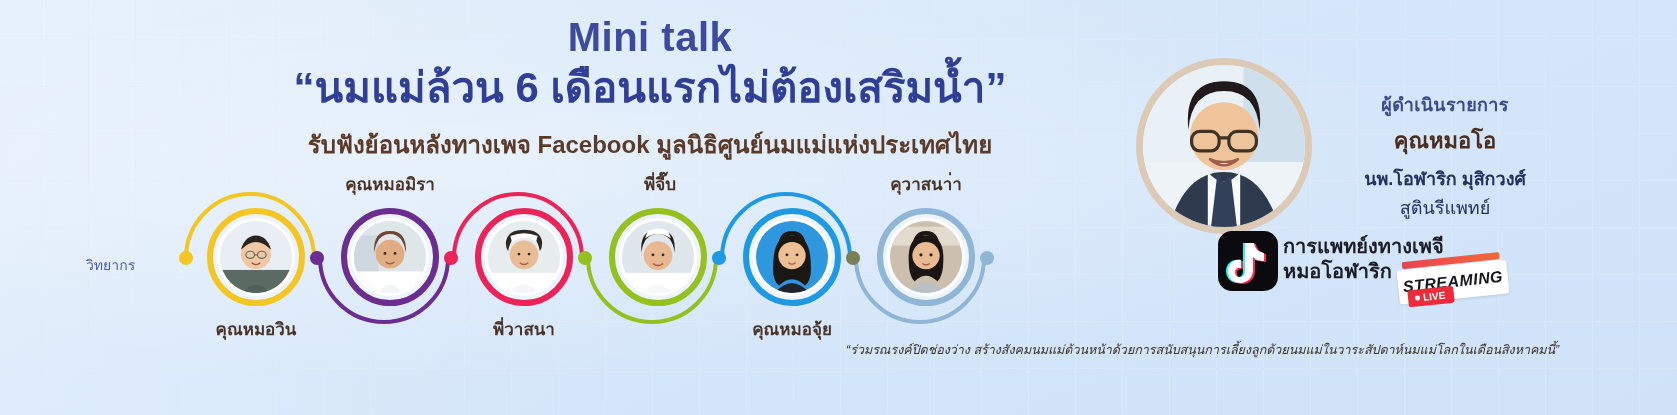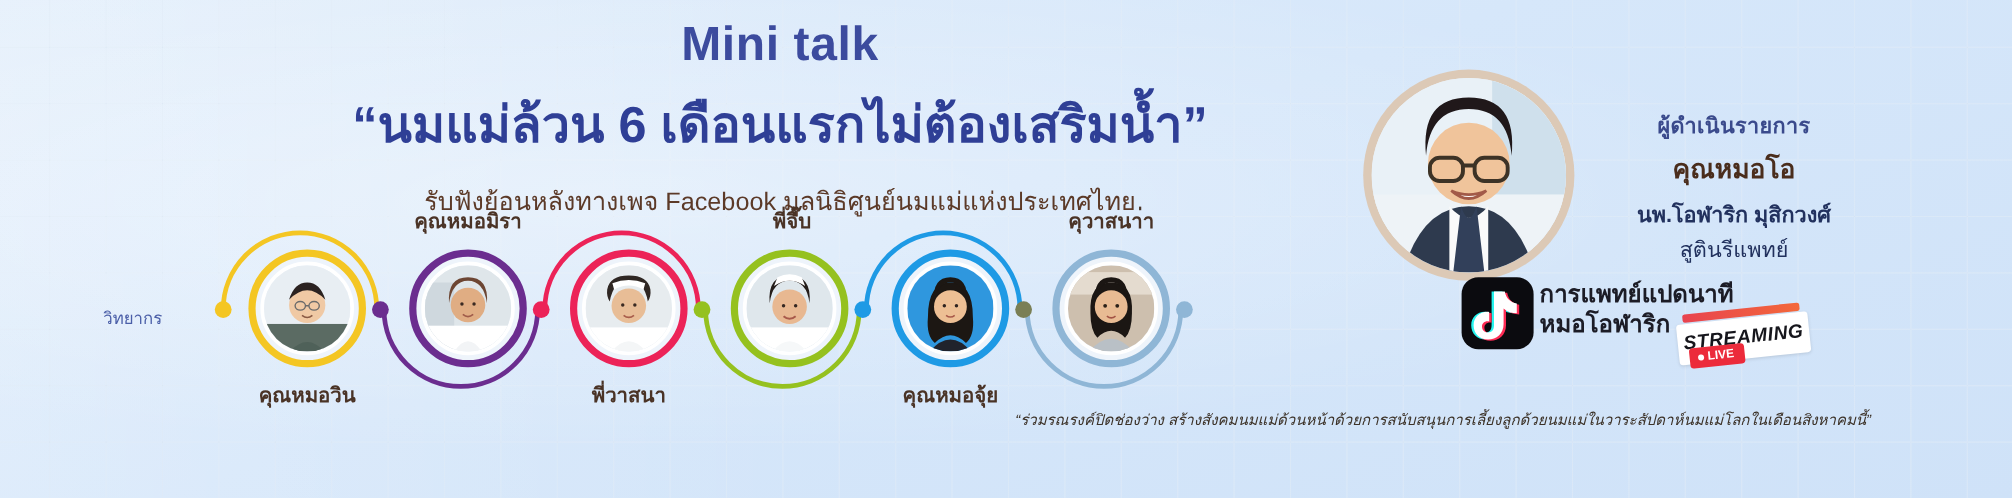--- a/index.html
+++ b/index.html
@@ -47,25 +47,25 @@
   .headline-wrap{
     position:absolute; left:150px; top:16px; width:1000px;
     text-align:center;
   }
   .mini-talk{
     font-size:40px; font-weight:bold; color:#3c4b9e;
     letter-spacing:0.5px; line-height:1.05;
   }
   .quote-line{
     font-size:42px; font-weight:bold; color:#2f3f96;
-    line-height:1.25; margin-top:20px; white-space:nowrap;
+    line-height:1.25; margin-top:4px; white-space:nowrap;
   }
   .sub-line{
-    margin-top:20px;
-    font-size:21px; font-weight:normal; color:#5c3a28;
+    margin-top:10px;
+    font-size:24px; font-weight:bold; color:#5c3a28;
     white-space:nowrap;
   }
 
   
   #timeline{ position:absolute; left:0; top:175px; width:1060px; height:180px; }
   .spk-label{
     position:absolute; left:86px; top:79px;
     font-size:14px; color:#4b5fa8; font-weight:normal;
   }
   .avatar-ring{
@@ -310,21 +310,21 @@
   </div>
 
   <div id="tiktok">
     <svg viewBox="0 0 60 60" style="width:100%;height:100%;">
       <path d="M36 12 c1 6 5 9 10 10 v8 c-4 0 -8 -1 -11 -4 v13 c0 8 -6 13 -13 13 c-7 0 -12 -5 -12 -12 c0 -7 6 -12 13 -11 v8 c-3 -1 -6 1 -6 4 c0 3 2 5 5 5 c3 0 5 -2 5 -6 V12z" fill="#25f4ee" transform="translate(-2,0)"></path>
       <path d="M36 12 c1 6 5 9 10 10 v8 c-4 0 -8 -1 -11 -4 v13 c0 8 -6 13 -13 13 c-7 0 -12 -5 -12 -12 c0 -7 6 -12 13 -11 v8 c-3 -1 -6 1 -6 4 c0 3 2 5 5 5 c3 0 5 -2 5 -6 V12z" fill="#fe2c55" transform="translate(2,1)"></path>
       <path d="M36 12 c1 6 5 9 10 10 v8 c-4 0 -8 -1 -11 -4 v13 c0 8 -6 13 -13 13 c-7 0 -12 -5 -12 -12 c0 -7 6 -12 13 -11 v8 c-3 -1 -6 1 -6 4 c0 3 2 5 5 5 c3 0 5 -2 5 -6 V12z" fill="#ffffff"></path>
     </svg>
   </div>
   <div id="tt-label">
-    <div>การแพทย์แปดนาที</div>
+    <div>การแพทย์งทางเพจี</div>
     <div>หมอโอฬาริก</div>
   </div>
 
   <div id="stream-badge">
     <div class="bar-top"></div>
     <span class="txt">STREAMING</span>
   </div>
   <div id="live-badge">
     <span class="ldot"></span>
     <span>LIVE</span>

